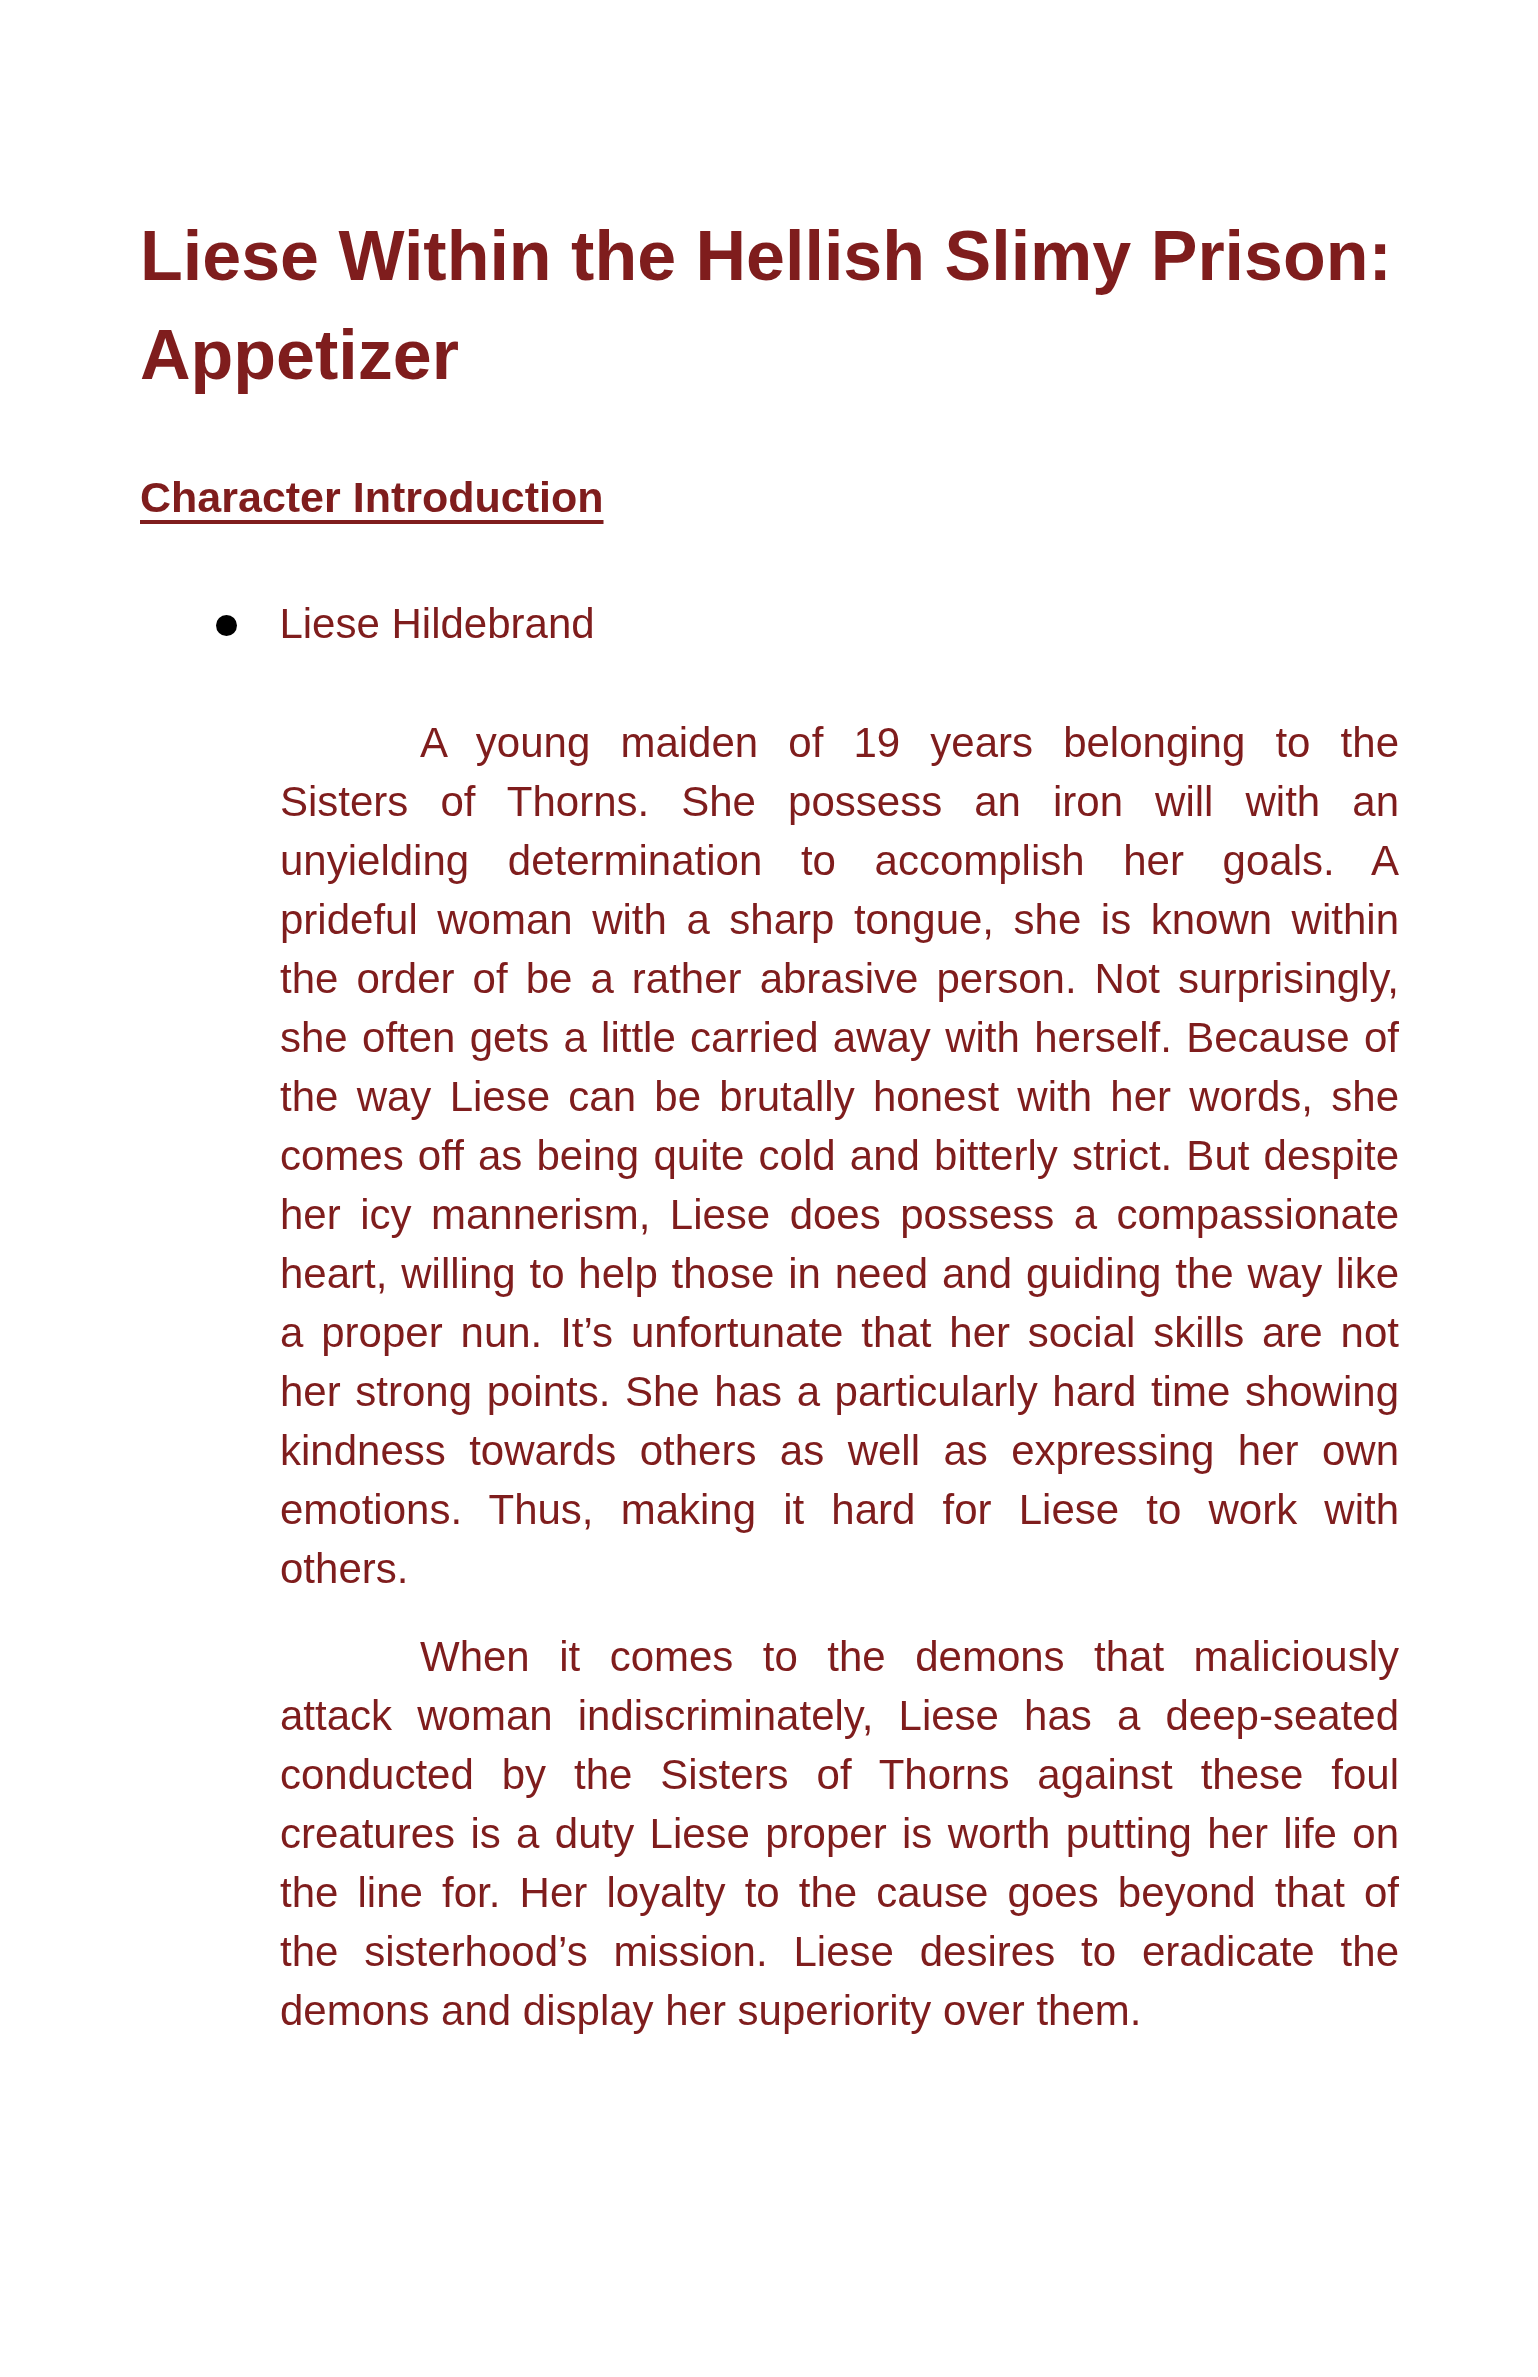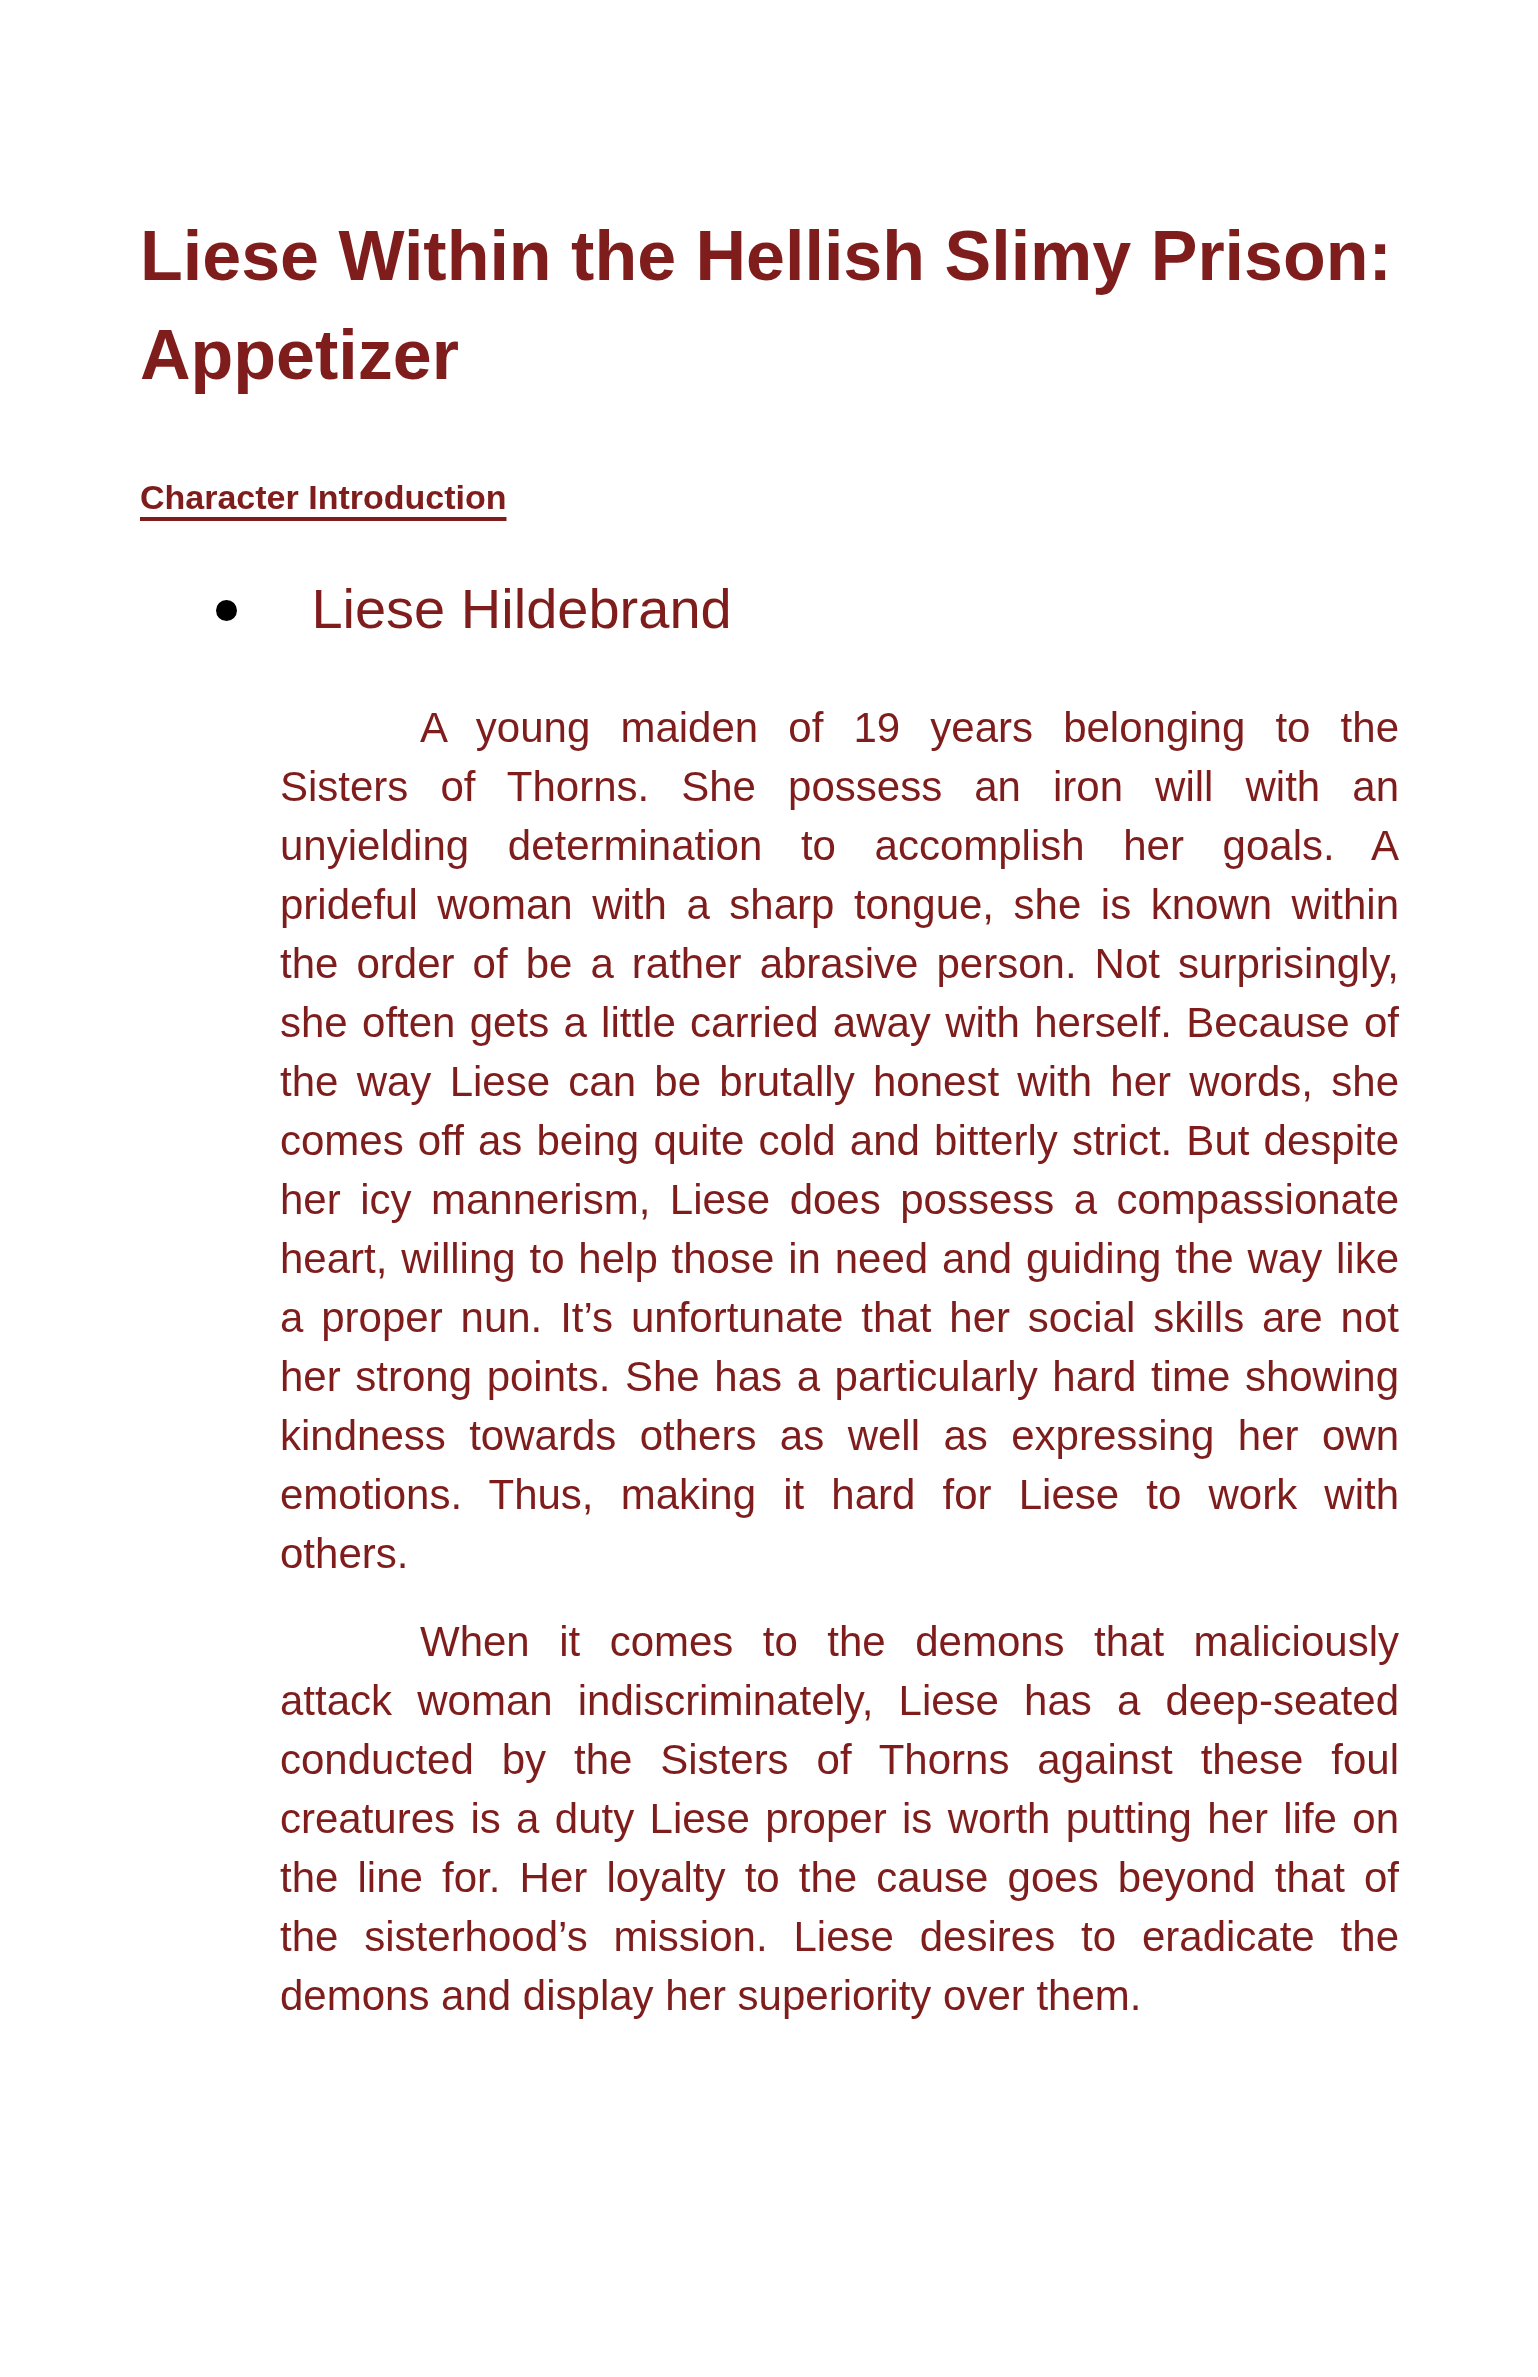--- a/index.html
+++ b/index.html
@@ -17,34 +17,33 @@
     padding: 207px 140px 0 140px;
   }
   .doc-title {
     font-size: 70px;
     font-weight: 700;
     line-height: 99px;
   }
   .section-heading {
     display: inline-block;
     margin-top: 63px;
-    font-size: 34px;
+    font-size: 43px;
     font-weight: 700;
     line-height: 58px;
     text-decoration: underline;
     text-decoration-thickness: 3.7px;
     text-underline-offset: 7.5px;
   }
   .bullet-row {
     display: flex;
-    margin-top: 53px;
+    margin-top: 68px;
     padding-left: 76px;
-    font-size: 56px;
+    font-size: 42px;
     line-height: 59px;
-    gap: 32px;
   }
   .bullet-dot {
     flex: none;
     width: 21.4px;
     height: 21.4px;
     margin-top: 20.5px;
     border-radius: 50%;
     background: #000000;
   }
   .bullet-label {

